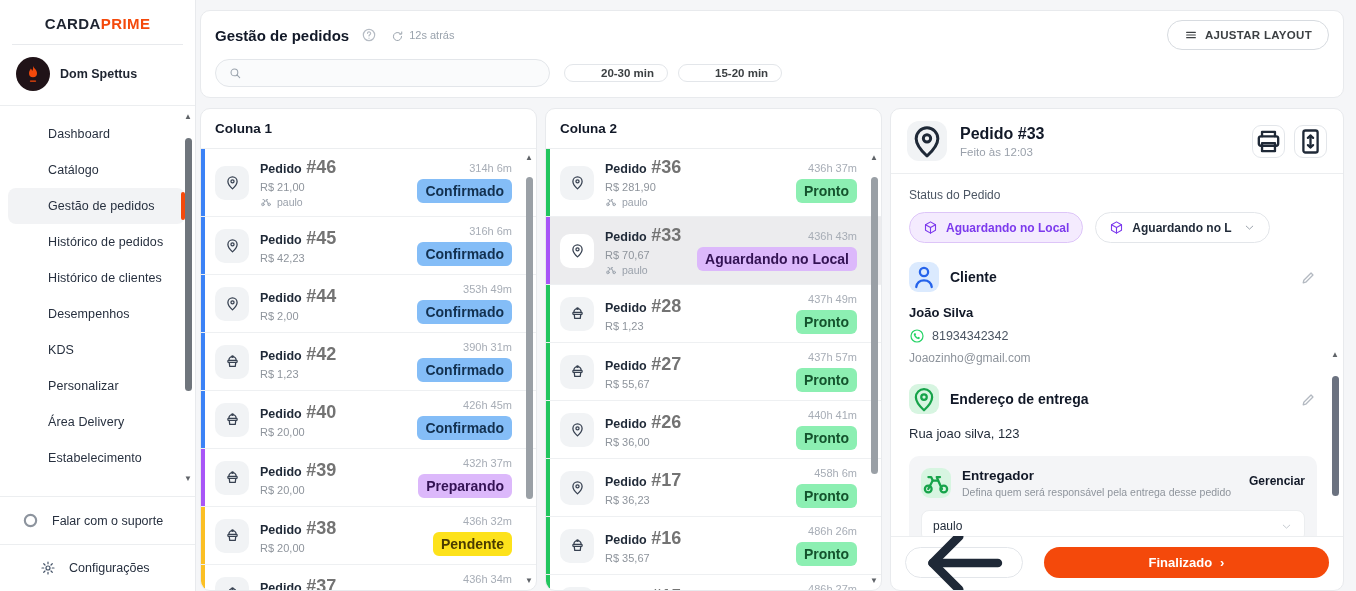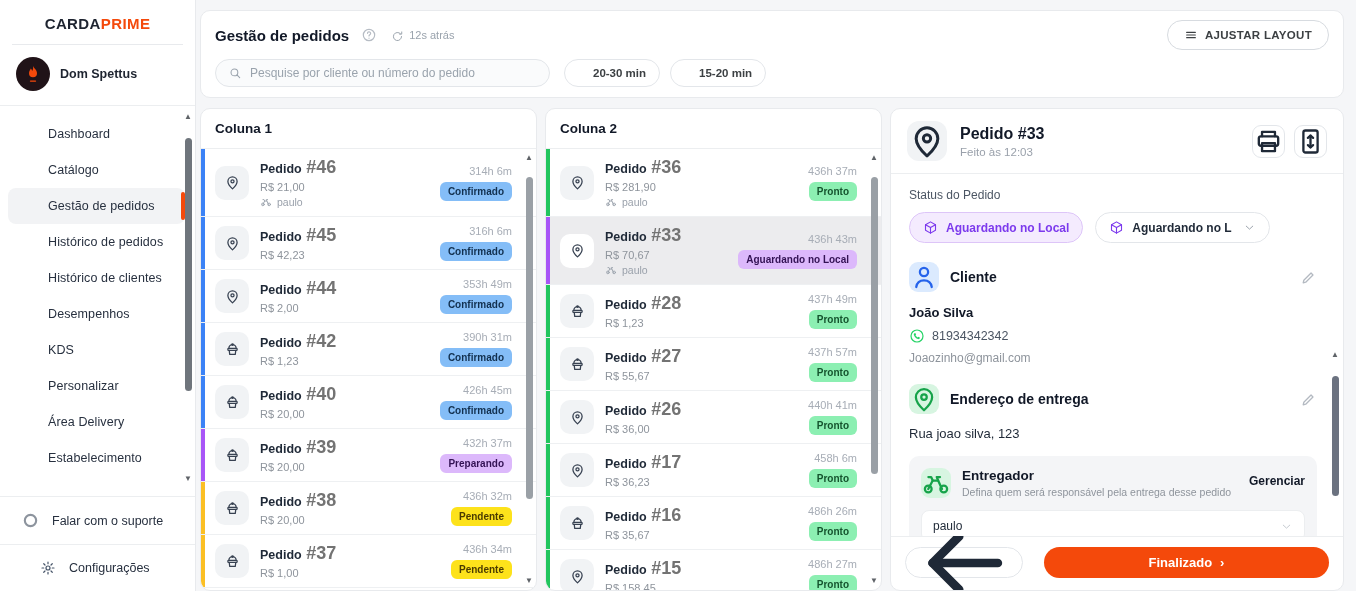--- a/index.html
+++ b/index.html
@@ -62,21 +62,21 @@
   .btn .bicon { width:14px; height:14px; } .btn .bicon svg { width:100%; height:100%; }
   .t-row2 { display:flex; align-items:center; gap:14px; margin-top:9px; }
   .search { display:flex; align-items:center; gap:8px; width:335px; height:28px; border:1px solid #e3e6ea;
             border-radius:14px; background:#fafbfc; padding:0 12px; }
   .search .sicon { width:14px; height:14px; color:#9aa3ad; flex:0 0 14px; }
   .search .sicon svg { width:100%; height:100%; }
   .search input { border:0; outline:0; background:transparent; font-size:12px; width:100%;
                   font-family:"Liberation Sans", sans-serif; color:#374151; }
   .search input::placeholder { color:#9aa3ad; }
   .chips { display:flex; gap:10px; }
-  .chip { display:flex; align-items:center; gap:0; height:28px; padding:0 13px; border:1px solid #e3e6ea;
+  .chip { display:flex; align-items:center; gap:8px; height:18px; padding:0 13px; border:1px solid #e3e6ea;
           border-radius:14px; background:#fff; font-size:11.5px; font-weight:bold; color:#3c4043; cursor:pointer; }
   .chip .cicon { width:15px; height:15px; color:#475569; }
 
   .content { display:flex; gap:8px; margin-top:10px; height:483px; }
   .column { width:337px; display:flex; flex-direction:column; overflow:hidden; }
   .col-head { padding:12px 14px; font-size:13.5px; font-weight:bold; color:#111827; border-bottom:1px solid #eceef0; }
   .order-list { flex:1; overflow:hidden; position:relative; }
   .order { position:relative; display:flex; align-items:center; padding:8px 24px 8px 14px;
            border-bottom:1px solid #eef0f2; cursor:pointer; }
   .order::before { content:""; position:absolute; left:0; top:0; bottom:0; width:4px; background:var(--accent,#3b82f6); }
@@ -86,21 +86,21 @@
   .order.selected .obox { background:#fff; }
   .obox svg { width:17px; height:17px; }
   .omid { margin-left:11px; }
   .oname { font-size:12.5px; font-weight:bold; color:#1f2937; }
   .onum { font-size:18px; font-weight:bold; color:#737373; }
   .oprice { font-size:11px; color:#8e949c; margin-top:3px; }
   .ocourier { display:flex; align-items:center; gap:5px; font-size:10.5px; color:#9aa1ab; margin-top:3px; }
   .ocourier .kicon { width:12px; height:12px; color:#9aa1ab; } .ocourier .kicon svg { width:100%; height:100%; }
   .oright { margin-left:auto; text-align:right; }
   .otime { font-size:11px; color:#a7adb6; }
-  .badge { display:inline-block; margin-top:5px; padding:4px 8px; border-radius:6px; font-size:10px; font-weight:bold; }
+  .badge { display:inline-block; margin-top:5px; padding:4px 8px; border-radius:6px; font-size:14px; font-weight:bold; }
   .badge.blue   { background:#84bdf7; color:#12304f; }
   .badge.green  { background:#8cefb2; color:#14532d; }
   .badge.purple { background:#dcb8fb; color:#331254; }
   .badge.yellow { background:#fde21b; color:#4a3b00;margin-left:37px; }
   .col-sb { right:1px; top:4px; bottom:4px; }
   .col-sb .thumb { top:14px; }
 
   
   .panel { flex:1; display:flex; flex-direction:column; overflow:hidden; position:relative; }
   .p-head { display:flex; align-items:center; padding:12px 16px; border-bottom:1px solid #eceef0; }
@@ -269,21 +269,20 @@
             <span>AJUSTAR LAYOUT</span>
           </button>
         </div>
       </div>
       <div class="t-row2">
         <div class="search">
           <span class="sicon"><svg viewBox="0 0 24 24" fill="none" stroke="currentColor" stroke-width="1.8" stroke-linecap="round" stroke-linejoin="round" style="width:100%;height:100%">
                 <circle cx="11" cy="11" r="5.8"></circle>
                 <path d="M15.4 15.4L20 20"></path>
               </svg></span>
-          <input type="text" placeholder="Pesquise por cliente ou número do pedido" style="">
         </div>
         <div class="chips" id="chips">
             <div class="chip">
               <span class="cicon"></span>
               <span>20-30 min</span>
             </div>
             <div class="chip">
               <span class="cicon"></span>
               <span>15-20 min</span>
             </div>

